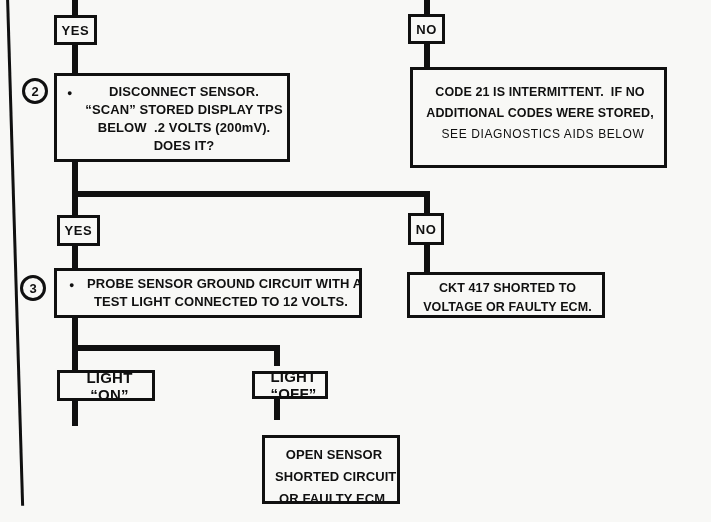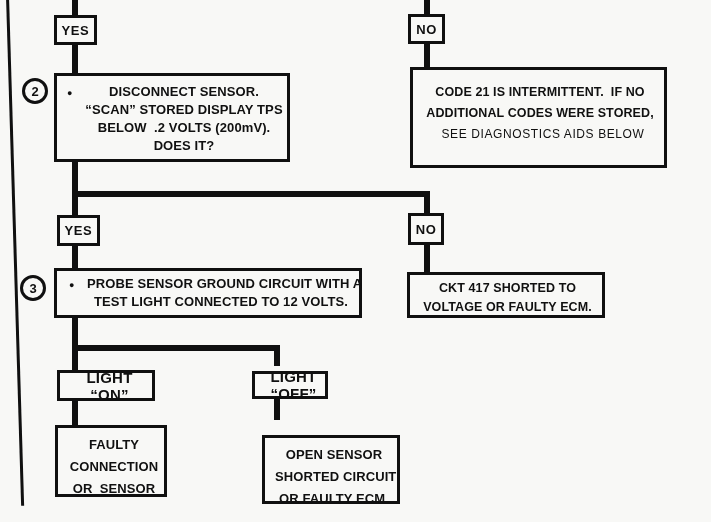--- a/index.html
+++ b/index.html
@@ -149,27 +149,20 @@
     </div>
   </div>
 
   <div class="fbox box-light" style="left:57px; top:370px; width:98px; height:31px;">
     <span class="body txt">LIGHT “ON”</span>
   </div>
   <div class="fbox box-light" style="left:252px; top:365px; width:76px; height:28px;margin-top:6px;">
     <span class="body txt">LIGHT “OFF”</span>
   </div>
 
-  <div class="fbox box-result" style="left:55px; top:425px; width:112px; height:72px;">
-    <div class="body txt">
-      <div class="line">FAULTY</div>
-      <div class="line">CONNECTION</div>
-      <div class="line">OR&nbsp; SENSOR</div>
-    </div>
-  </div>
   <div class="fbox box-result" style="left:262px; top:435px; width:138px; height:69px;">
     <div class="body txt">
       <div class="line">OPEN SENSOR</div>
       <div class="line">SHORTED CIRCUIT</div>
       <div class="line">OR FAULTY ECM.</div>
     </div>
   </div>
 
 </div>
 

